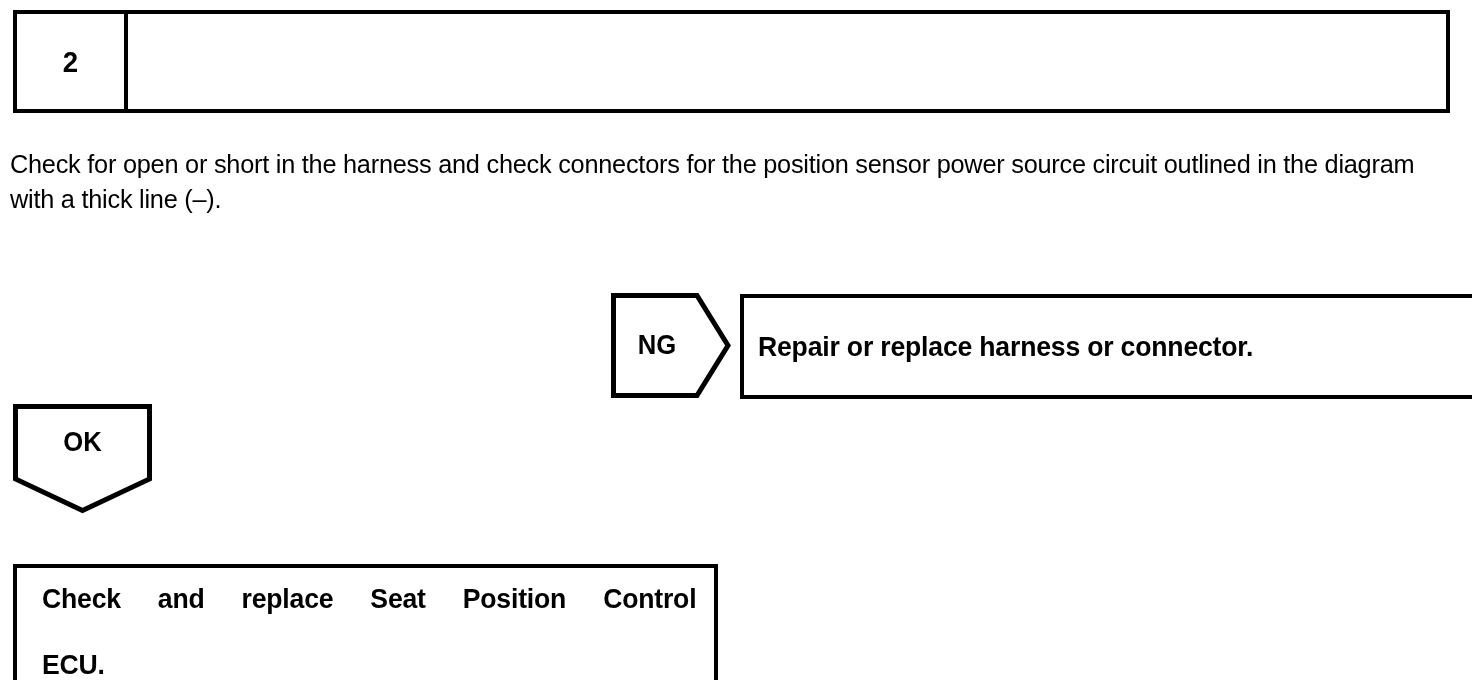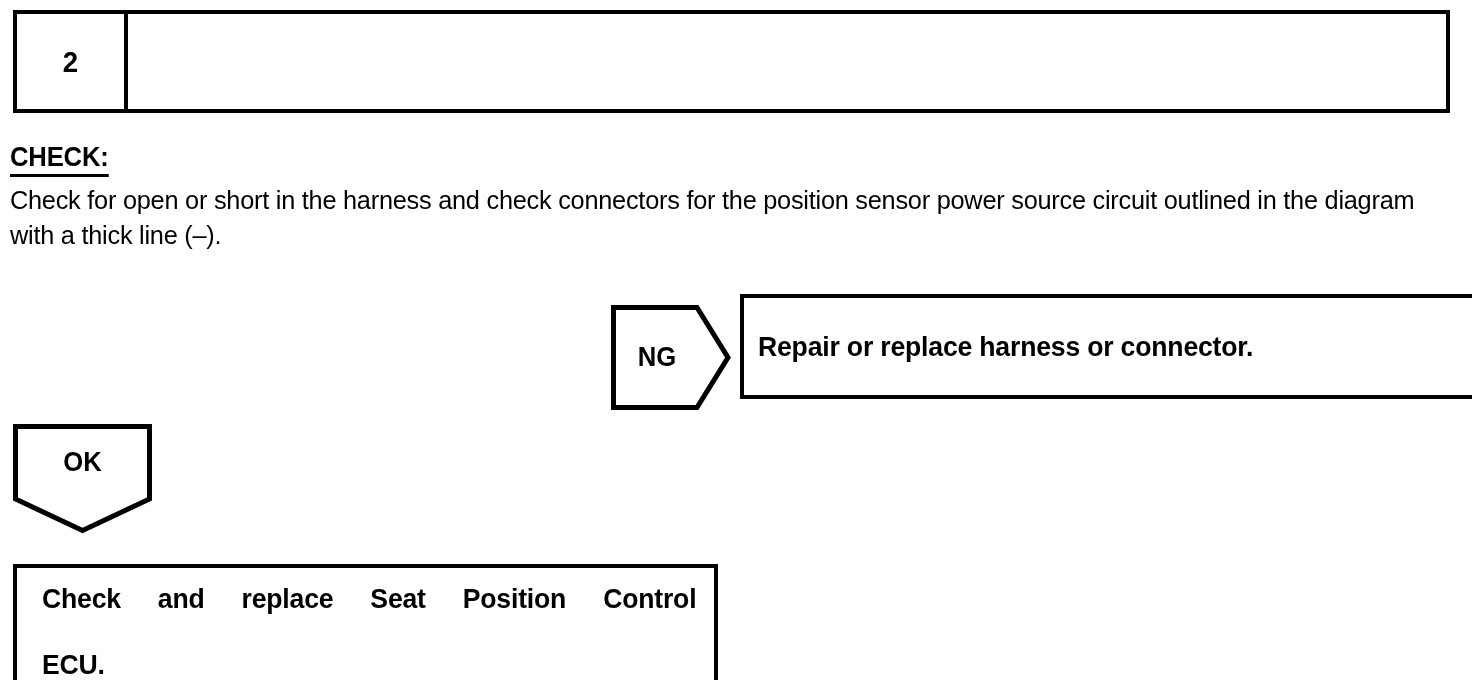--- a/index.html
+++ b/index.html
@@ -90,21 +90,20 @@
     width: 104%;
   }
 
   
   .ng-arrow {
     position: absolute;
     left: 611px;
     top: 293px;
     width: 120px;
     height: 125px;
-    margin-top: 12px;
   }
   .ng-arrow svg { display: block; }
   .ng-arrow-label {
     position: absolute;
     left: 0;
     top: 0;
     width: 92px;
     height: 105px;
     display: flex;
     align-items: center;
@@ -134,21 +133,21 @@
     line-height: 33px;
     letter-spacing: -0.2px;
     transform: scaleX(0.95);
     transform-origin: left center;
   }
 
   
   .ok-arrow {
     position: absolute;
     left: 13px;
-    top: 424px;
+    top: 404px;
     width: 139px;
     height: 110px;
   }
   .ok-arrow svg { display: block; }
   .ok-arrow-label {
     position: absolute;
     left: 0;
     top: 0;
     width: 139px;
     height: 76px;
@@ -195,23 +194,20 @@
 </head>
 <body>
 
 <div class="step-box">
   <div class="step-number-cell">
     <span class="step-number">2</span>
   </div>
 </div>
 
 <div class="check-section">
-  <div>
-    <span class="check-label">CHECK:</span>
-  </div>
   <div class="check-body">Check for open or short in the harness and check connectors for the position sensor power source circuit outlined in the diagram with a thick line (–).</div>
 </div>
 
 <div class="ng-arrow">
   <svg width="120" height="105" viewBox="0 0 120 105">
     <polygon points="2.5,2.5 86,2.5 117,52.5 86,102.5 2.5,102.5" fill="#ffffff" stroke="#000000" stroke-width="5" stroke-linejoin="miter"></polygon>
   </svg>
   <span class="ng-arrow-label">NG</span>
 </div>
 

